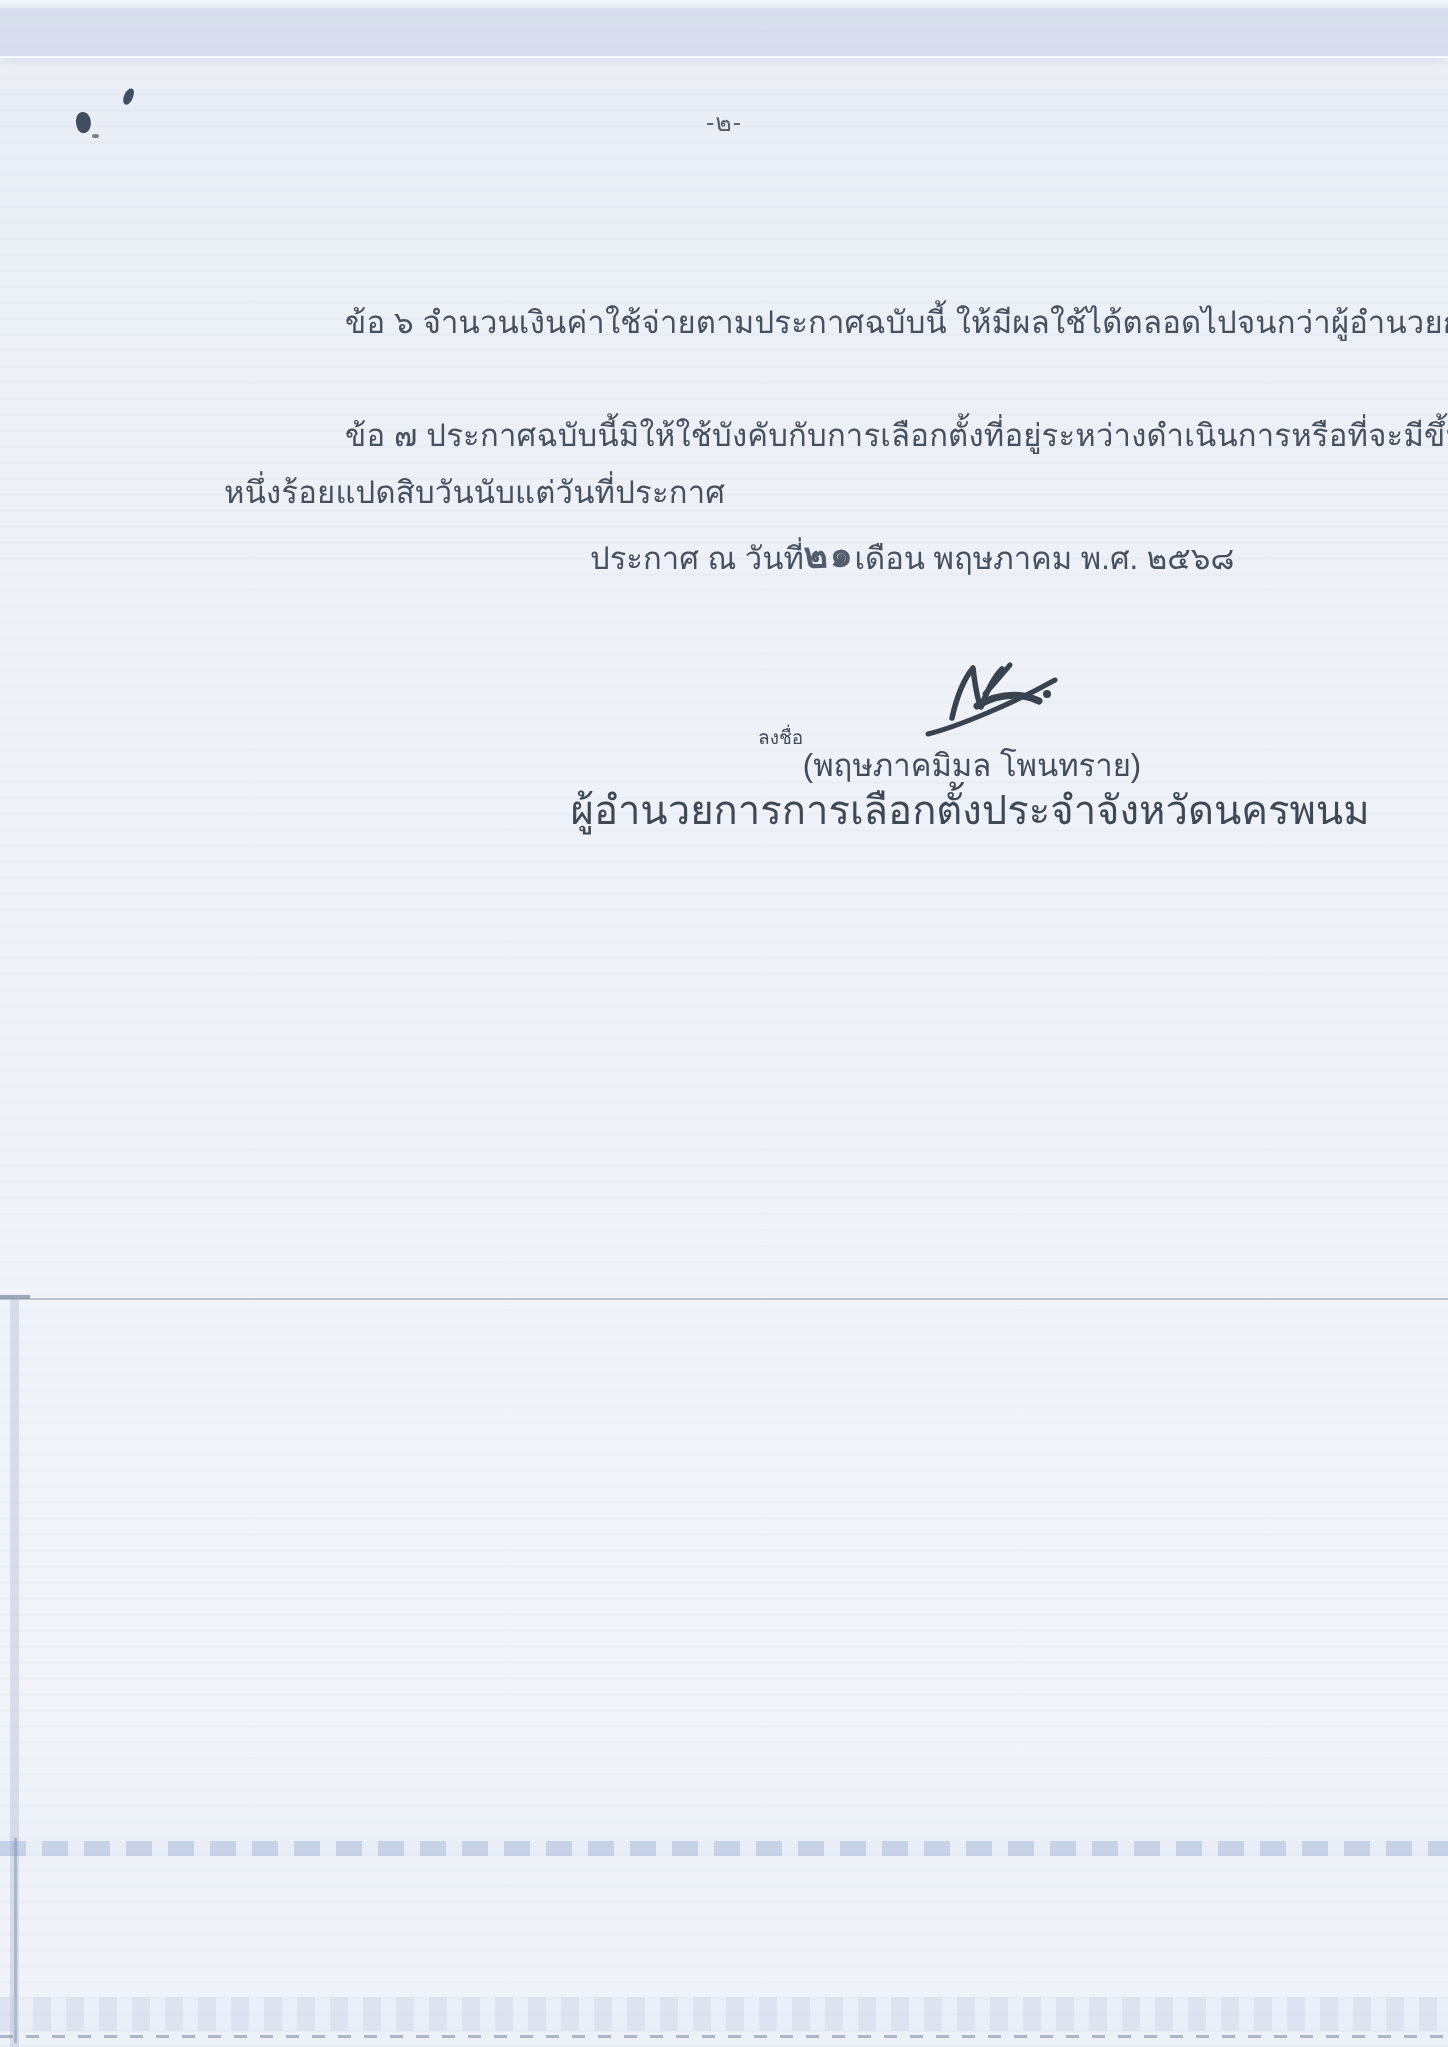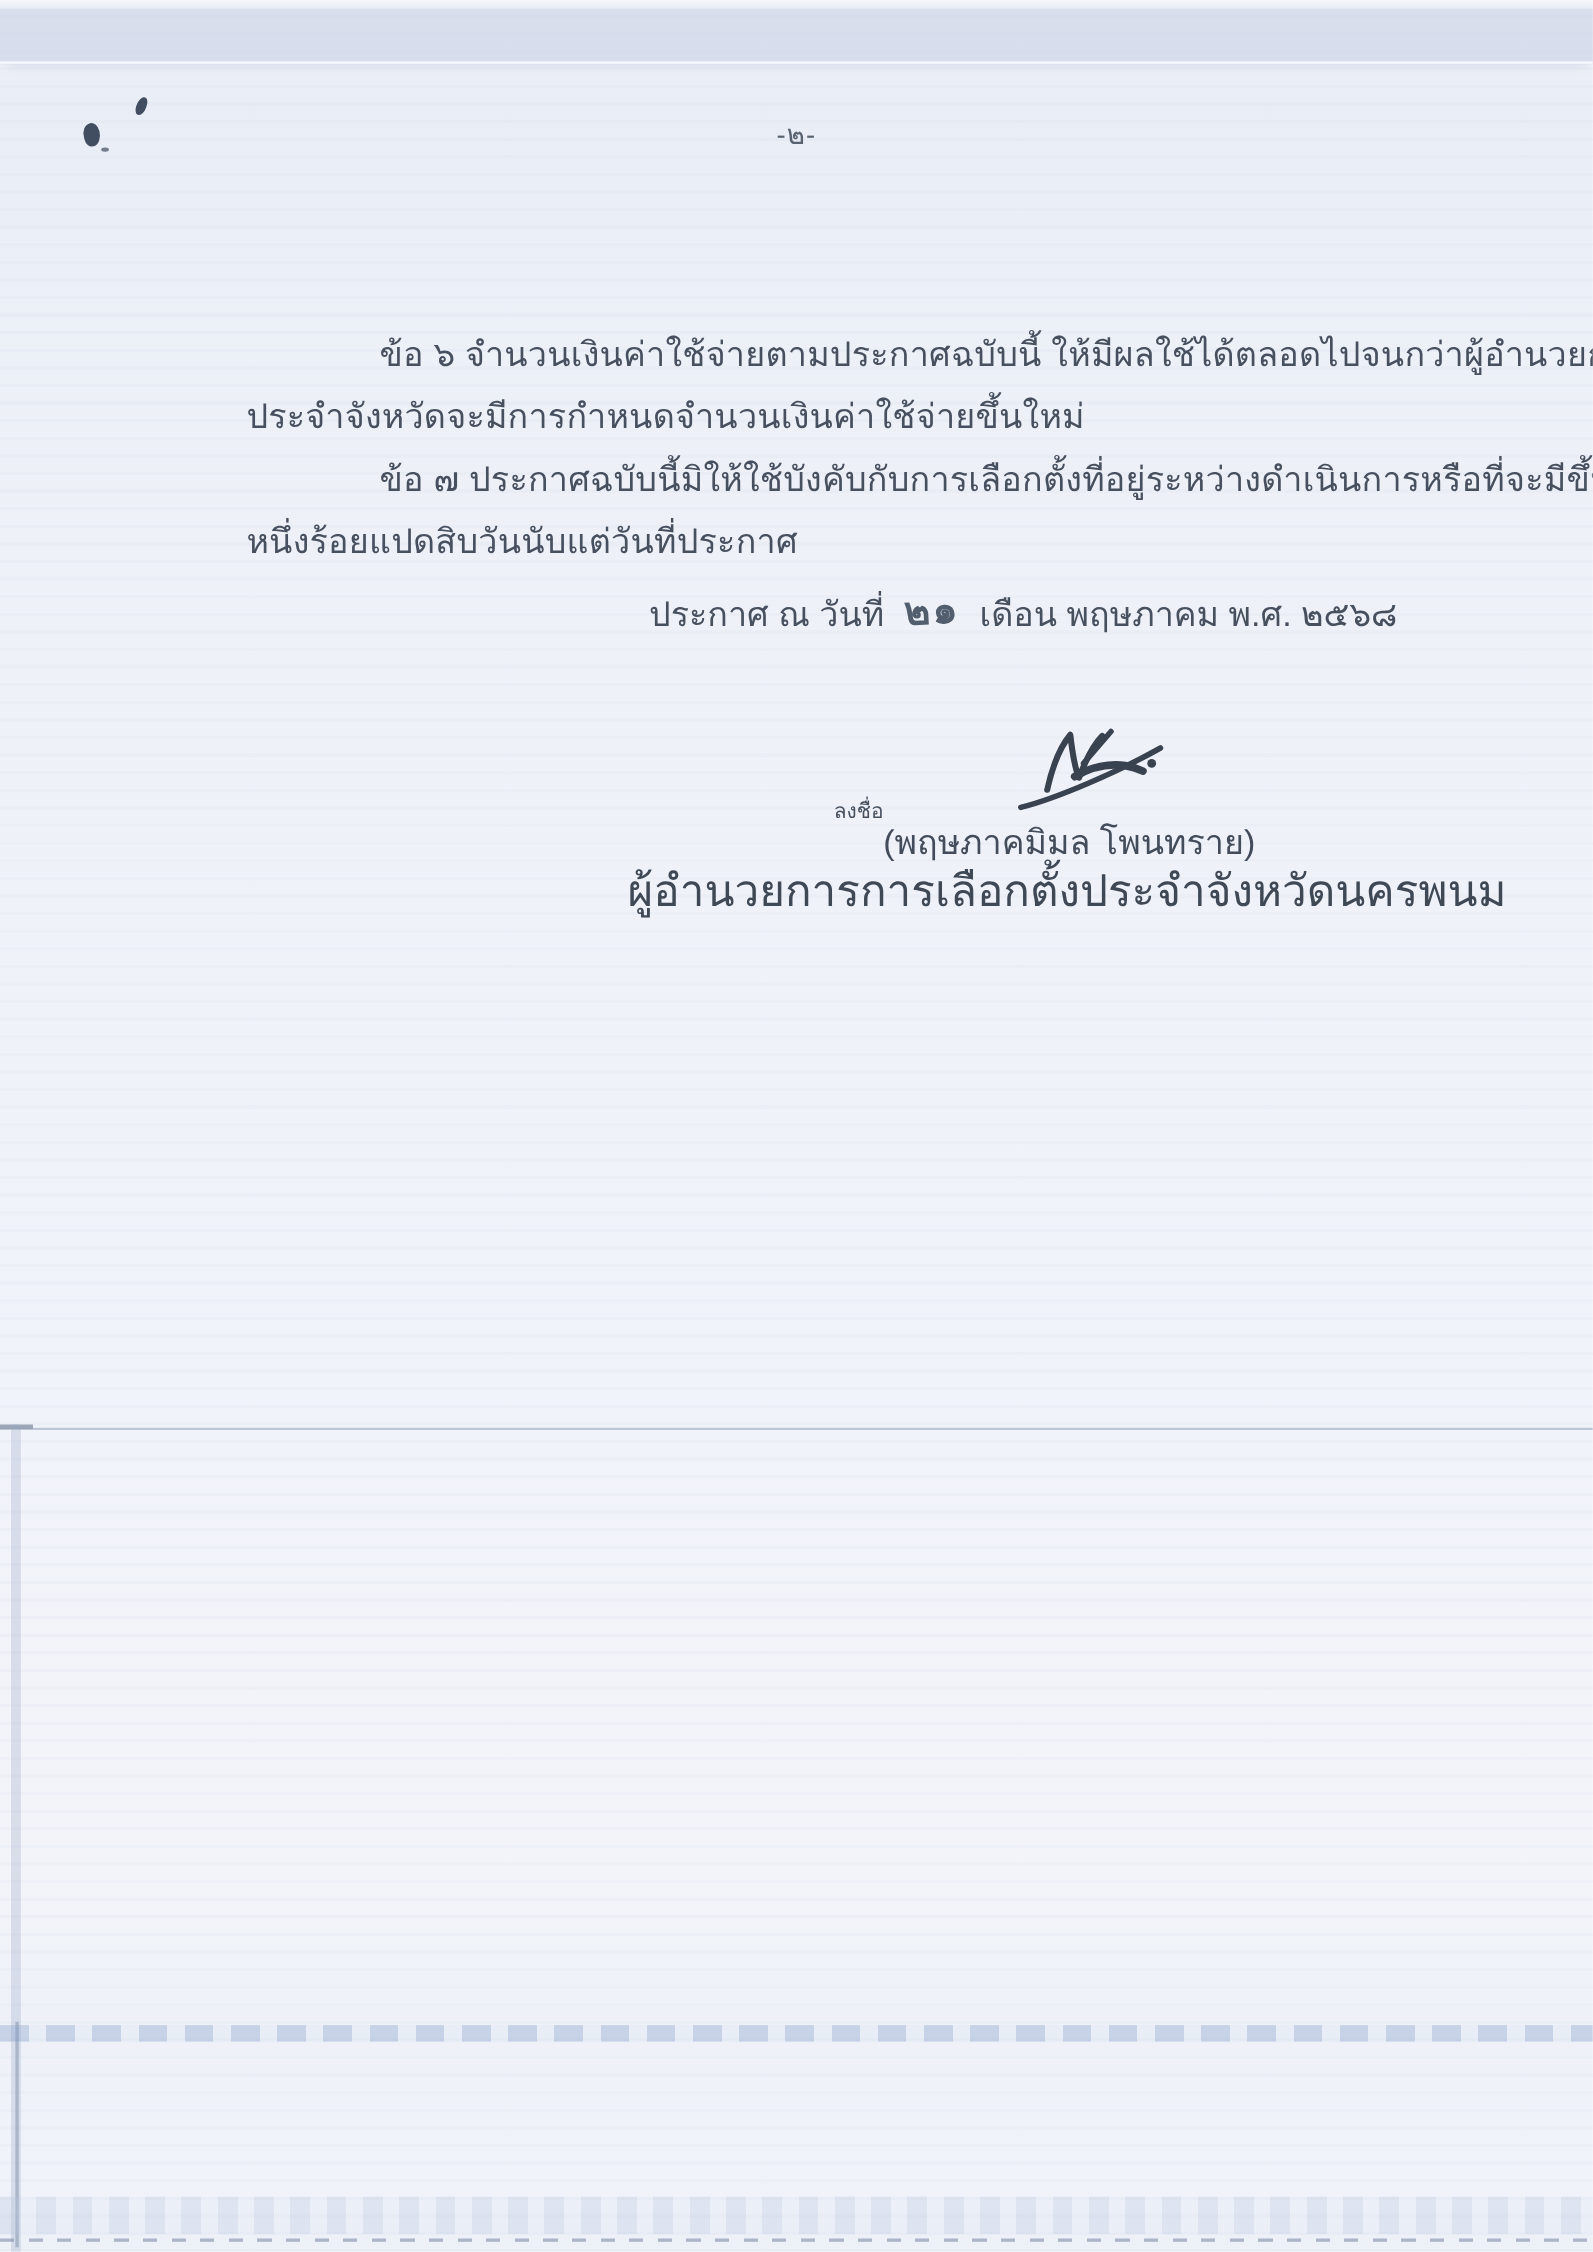--- a/index.html
+++ b/index.html
@@ -91,21 +91,21 @@
     position: absolute; font-size: 31px; white-space: nowrap;
     color: #47505e; letter-spacing: 0.2px;
   }
   .l-clause6-1 { left: 345px; top: 297px; }
   .l-clause6-2 { left: 224px; top: 353px; }
   .l-clause7-1 { left: 345px; top: 410px; }
   .l-clause7-2 { left: 224px; top: 467px; }
 
   .date-row {
     position: absolute; left: 590px; top: 528px;
-    display: flex; align-items: baseline; gap: 18px;
+    display: flex; align-items: baseline; 
     font-size: 31px; color: #47505e; white-space: nowrap;
   }
   .handwritten-day {
     font-size: 36px; color: #525d6e;
     transform: rotate(-3deg) translateY(-2px);
     font-weight: bold; letter-spacing: 2px;
   }
 
   .sign-label { position: absolute; left: 758px; top: 722px; font-size: 19px; color: #47505e; }
   .signature-svg { position: absolute; left: 922px; top: 658px; }
@@ -131,21 +131,20 @@
   <div class="faint-rule-mid-tick"></div>
   <div class="left-strip"></div>
   <div class="left-strip-inner"></div>
   <div class="bottom-dash-band"></div>
   <div class="bottom-noise-band"></div>
   <div class="bottom-dotted-line"></div>
 
   <div class="page-number">-๒-</div>
 
   <div class="doc-line l-clause6-1">ข้อ ๖ จำนวนเงินค่าใช้จ่ายตามประกาศฉบับนี้ ให้มีผลใช้ได้ตลอดไปจนกว่าผู้อำนวยการการเลือกตั้ง</div>
-  <div class="doc-line l-clause6-2">ประจำจังหวัดจะมีการกำหนดจำนวนเงินค่าใช้จ่ายขึ้นใหม่</div>
   <div class="doc-line l-clause7-1">ข้อ ๗ ประกาศฉบับนี้มิให้ใช้บังคับกับการเลือกตั้งที่อยู่ระหว่างดำเนินการหรือที่จะมีขึ้นภายใน</div>
   <div class="doc-line l-clause7-2">หนึ่งร้อยแปดสิบวันนับแต่วันที่ประกาศ</div>
 
   <div class="date-row">
     <span>ประกาศ ณ วันที่</span>
     <span class="handwritten-day">๒๑</span>
     <span>เดือน พฤษภาคม  พ.ศ. ๒๕๖๘</span>
   </div>
 
   <div class="sign-label">ลงชื่อ</div>

